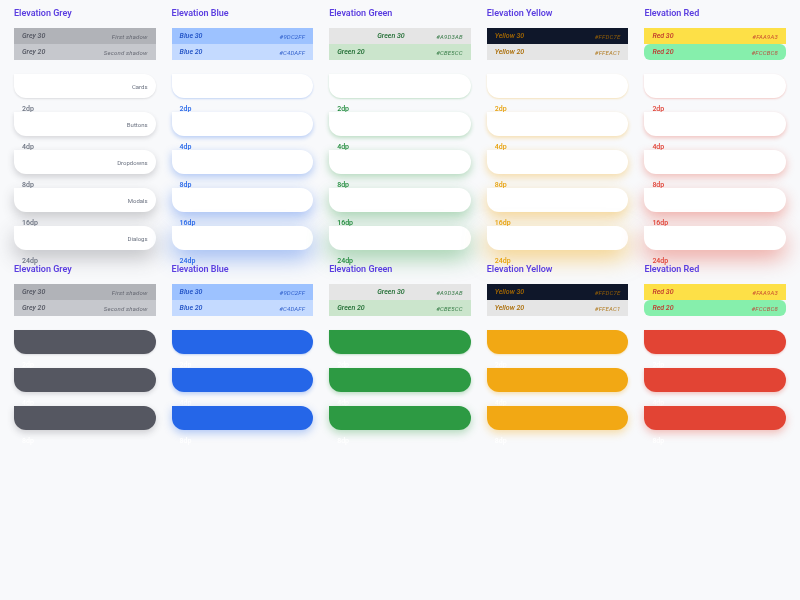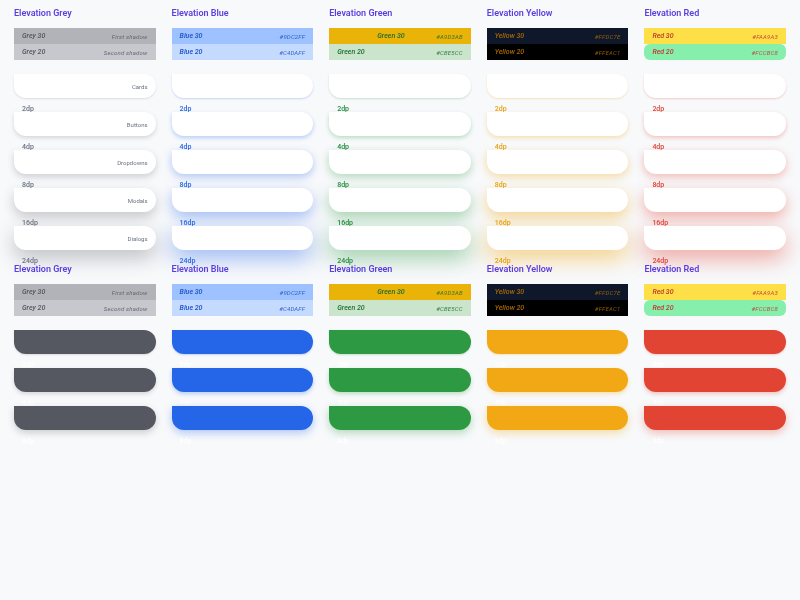--- a/index.html
+++ b/index.html
@@ -44,24 +44,24 @@
   .card .dp { font-weight: 500; margin-top: 45px; }
   .card .lbl { font-size: 6px; color: #6b7280; }
   
   .fill { color: #fff; }
 
   
   .s-grey30 { background:#b1b3b8; color:#525560; }
   .s-grey20 { background:#c6c8cd; color:#525560; }
   .s-blue30 { background:#9DC2FF; color:#1d4fc4; }
   .s-blue20 { background:#C4DAFF; color:#1d4fc4; }
-  .s-green30 { background:#eab308; color:#1d6b30;padding-left:48px; }
+  .s-green30 { background:#e5e5e5; color:#1d6b30;padding-left:48px; }
   .s-green20 { background:#CBE5CC; color:#1d6b30; }
   .s-yellow30 { background:#0f172a; color:#a96a00; }
-  .s-yellow20 { background:#000000; color:#a96a00; }
+  .s-yellow20 { background:#e5e5e5; color:#a96a00; }
   .s-red30 { background:#fde047; color:#c0362d; }
   .s-red20 { background:#86efac; color:#c0362d;border-radius:6px; }
 
   .t-grey  { color:#6b7280; }
   .t-blue  { color:#2566e8; }
   .t-green { color:#1f8a3b; }
   .t-yellow{ color:#e7a10b; }
   .t-red   { color:#e04034; }
 
   .f-grey  { background:#555761; }

